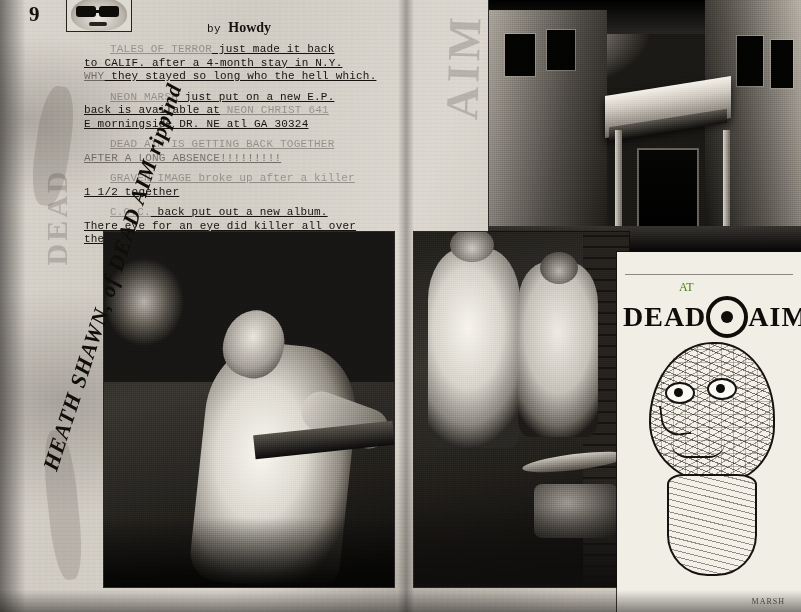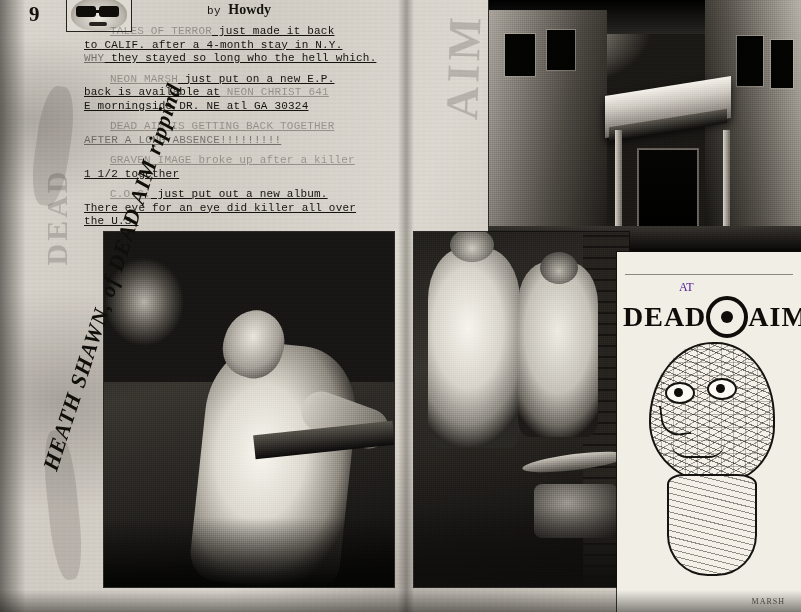--- a/index.html
+++ b/index.html
@@ -108,21 +108,21 @@
   .article .hdr {
     font-size: 10.5px;
     letter-spacing: .6px;
     text-align: center;
     color: #3a352d;
     opacity: .55;
   }
   .article .byline {
     font-size: 11px;
     text-align: center;
-    margin-top: 0;
+    margin-top: 18px;
     letter-spacing: .5px;
   }
   .article .byline b {
     font-family: "Liberation Serif", serif;
     font-weight: bold;
     font-size: 14px;
     letter-spacing: 0;
   }
   .article p {
     margin: 7px 0 0 0;
@@ -302,21 +302,21 @@
     font-size: 11.5px;
     letter-spacing: 1.5px;
     color: #1b1916;
   }
   #flyer .hr-line {
     position: absolute; left: 8px; top: 22px; width: 168px; height: 1px; background: #2b2824; opacity: .5;
   }
   #flyer .at {
     position: absolute; left: 62px; top: 28px;
     font-family: "Liberation Serif", serif;
-    font-size: 12px; color: #4c1d95;
+    font-size: 12px; color: #4d7c0f;
   }
   #flyer .deadaim {
     position: absolute; left: 6px; top: 44px;
     width: 172px;
     display: flex; align-items: center; justify-content: space-between;
     font-family: "Liberation Serif", serif;
     font-weight: bold;
     font-size: 28px;
     letter-spacing: 1px;
     color: #141210;
@@ -469,21 +469,21 @@
       <span class="indent"></span><span class="fade">DEAD  AIM IS GETTING BACK TOGETHER</span><br>
       <span class="fade2">AFTER  A  LONG ABSENCE!!!!!!!!!</span>
     </p>
 
     <p>
       <span class="indent"></span><span class="fade">GRAVEN IMAGE</span><span class="fade"> broke up after a killer</span><br>
       <span>1 1/2 together</span>
     </p>
 
     <p>
-      <span class="indent"></span><span class="fade">C.O.C.</span><span> just put out a new album.</span><br>
+      <span class="indent"></span><span class="fade">C.O.C.</span><span> back put out a new album.</span><br>
       <span>There</span><span> eye for an eye did killer  all  over</span><br>
       <span>the U.S.</span>
     </p>
   </div>
 
   <div class="photo" id="photo-storefront">
     <div class="sky"></div>
     <div class="bldg-left"></div>
     <div class="bldg-right"></div>
     <div class="win" style="left:16px;top:34px;width:30px;height:42px;"></div>

